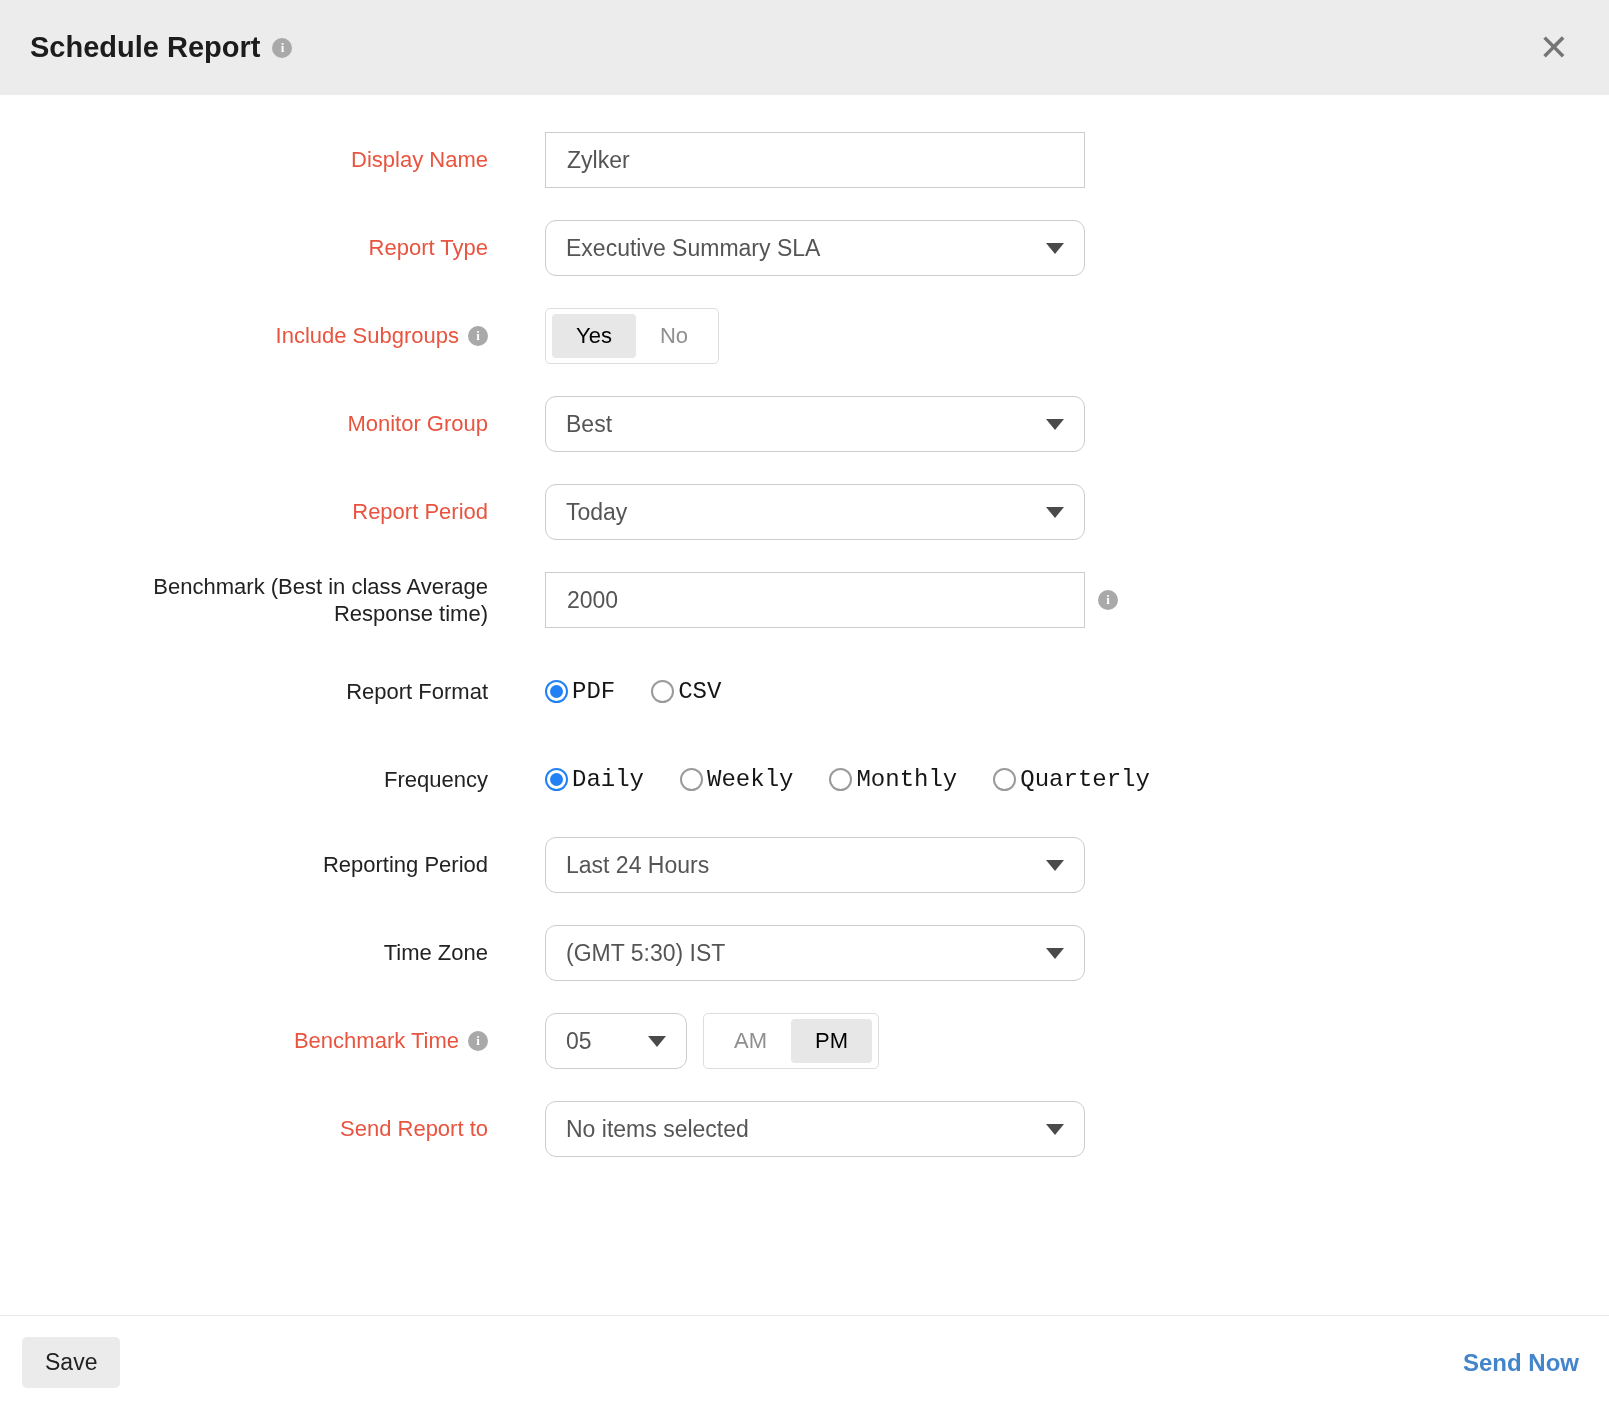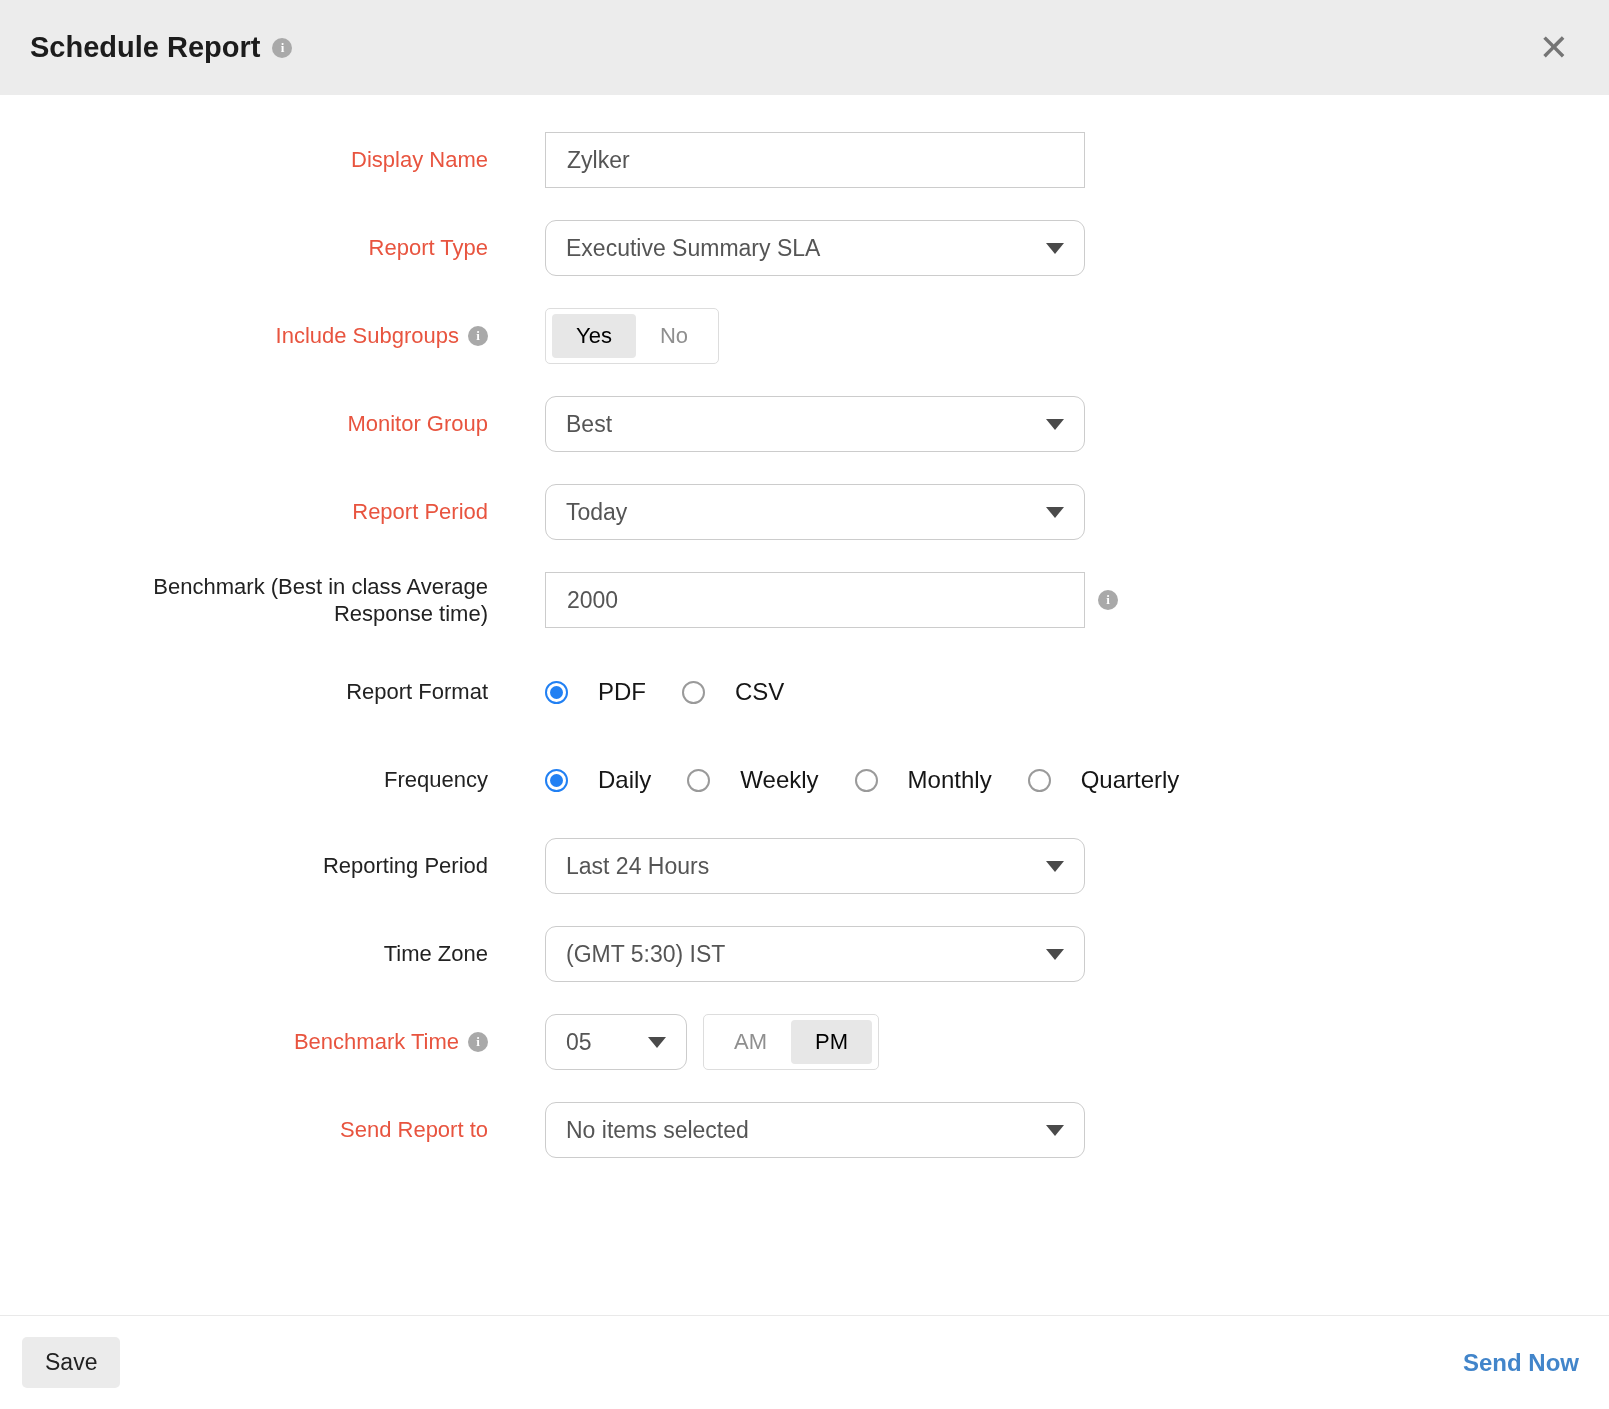--- a/index.html
+++ b/index.html
@@ -36,21 +36,21 @@
   
   .toggle { border:1px solid #ddd; border-radius:5px; background:#fff; height:56px;
             display:flex; align-items:center; padding:6px; }
   .seg { height:44px; display:flex; align-items:center; padding:0 24px; font-size:22px; color:#8f8f8f;
          border-radius:4px; cursor:pointer; }
   .seg-active { background:#e7e7e7; color:#000000; }
 
   
   .radio-row { margin-top:50px; margin-bottom:60px; }
   .radio-row-2 { margin-top:0; margin-bottom:44px; }
-  .radio-opt { display:flex; align-items:center; gap:30px; margin-right:36px; cursor:pointer; }
+  .radio-opt { display:flex; align-items:center; gap:4px; margin-right:36px; cursor:pointer;font-family:Liberation Mono, monospace; }
   .radio { width:23px; height:23px; border-radius:50%; border:2px solid #9a9a9a; position:relative; flex:none; background:#fff; }
   .radio.checked { border-color:#2180f3; }
   .radio.checked::after { content:""; position:absolute; left:3px; top:3px; right:3px; bottom:3px;
                           border-radius:50%; background:#2180f3; }
   .radio-label { font-size:24px; color:#161616; }
 
   .after-input-info { margin-left:13px; }
   .ampm { margin-left:16px; }
 
   

